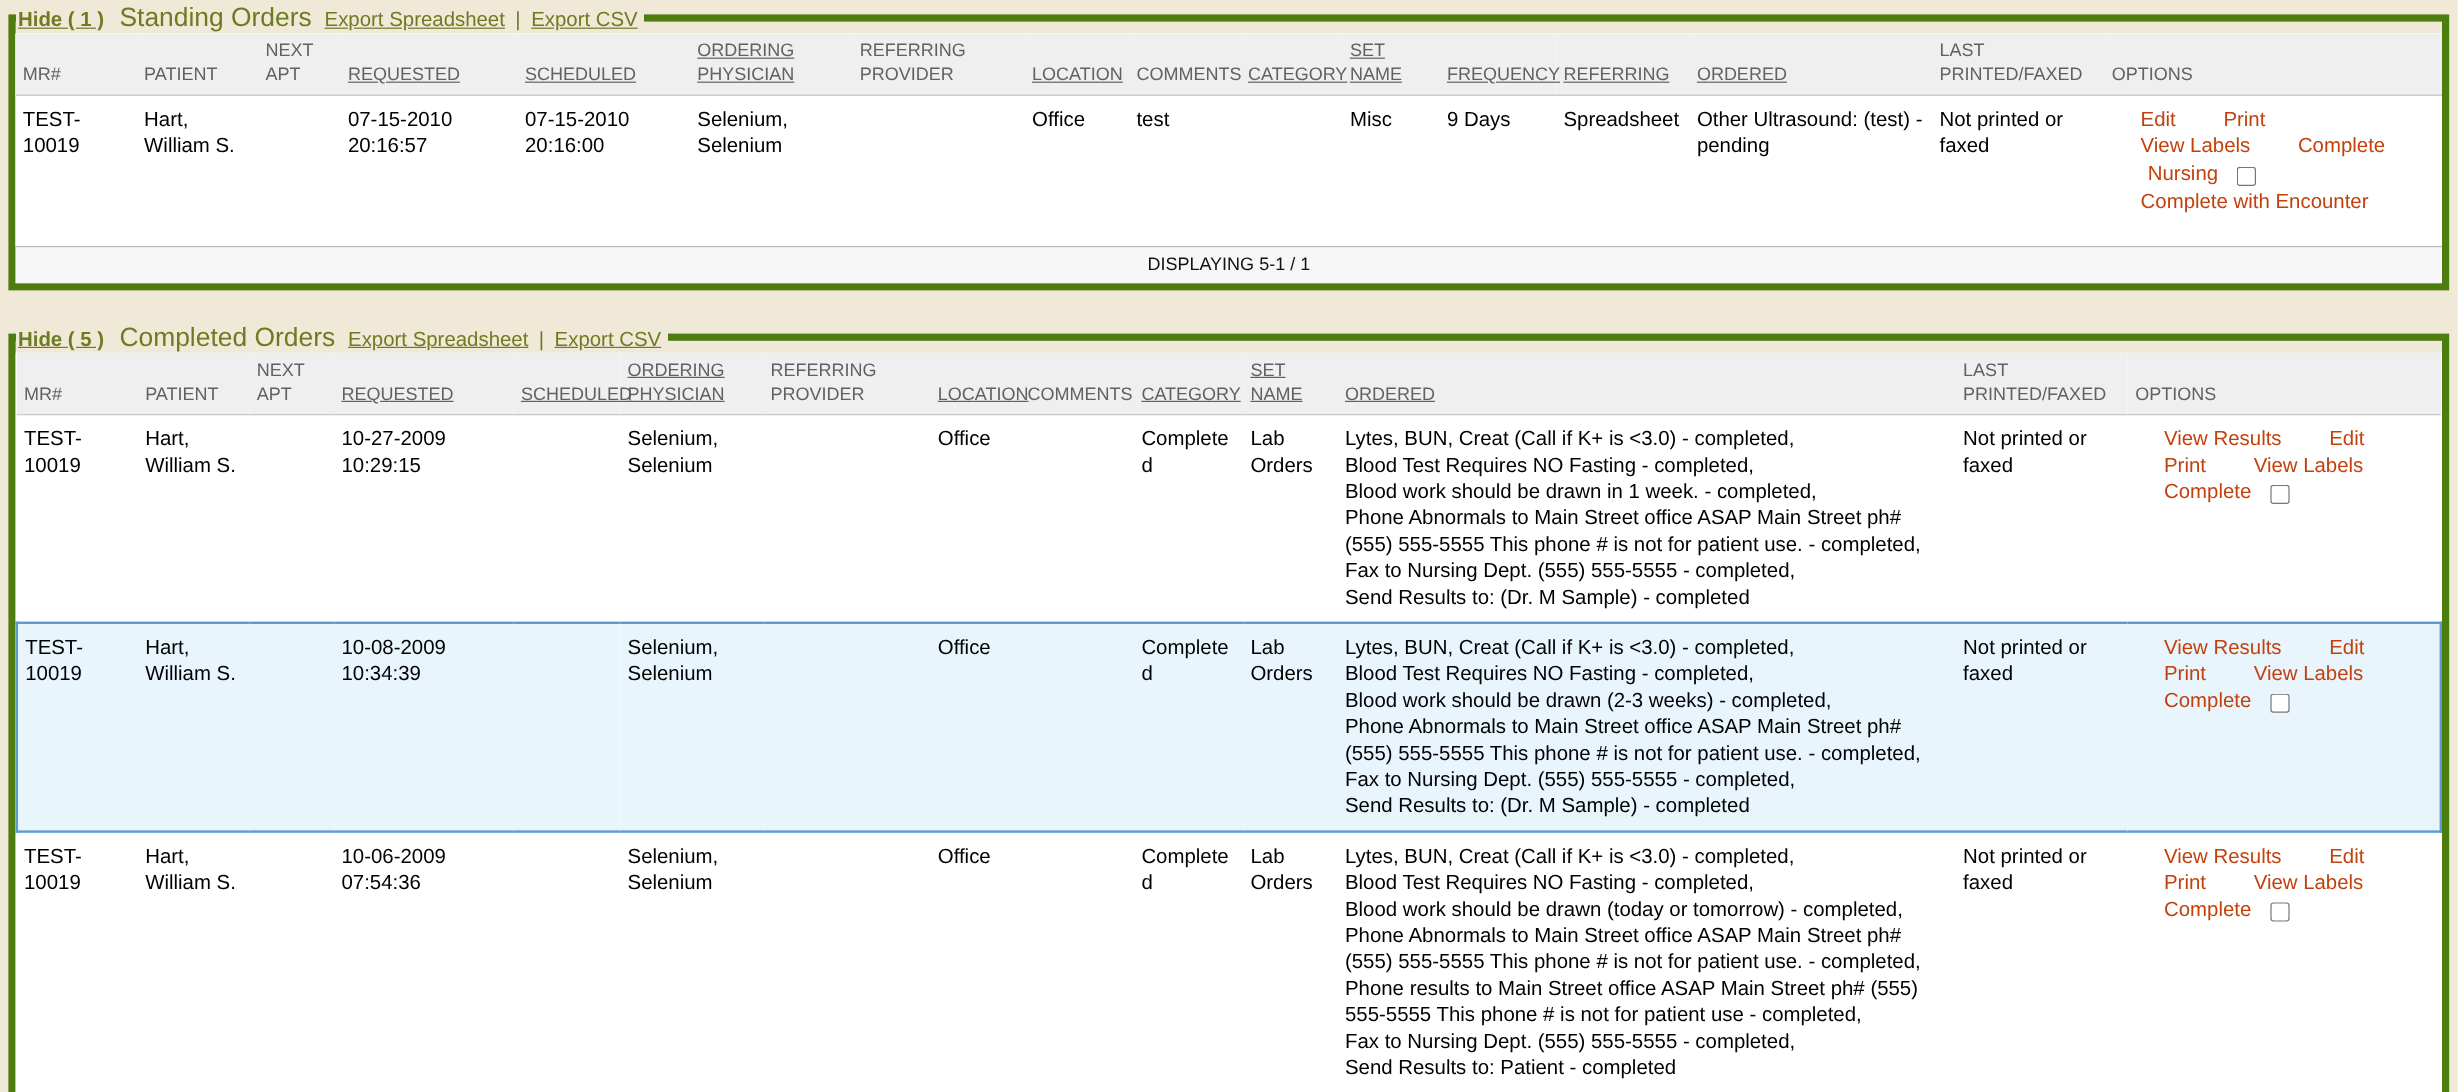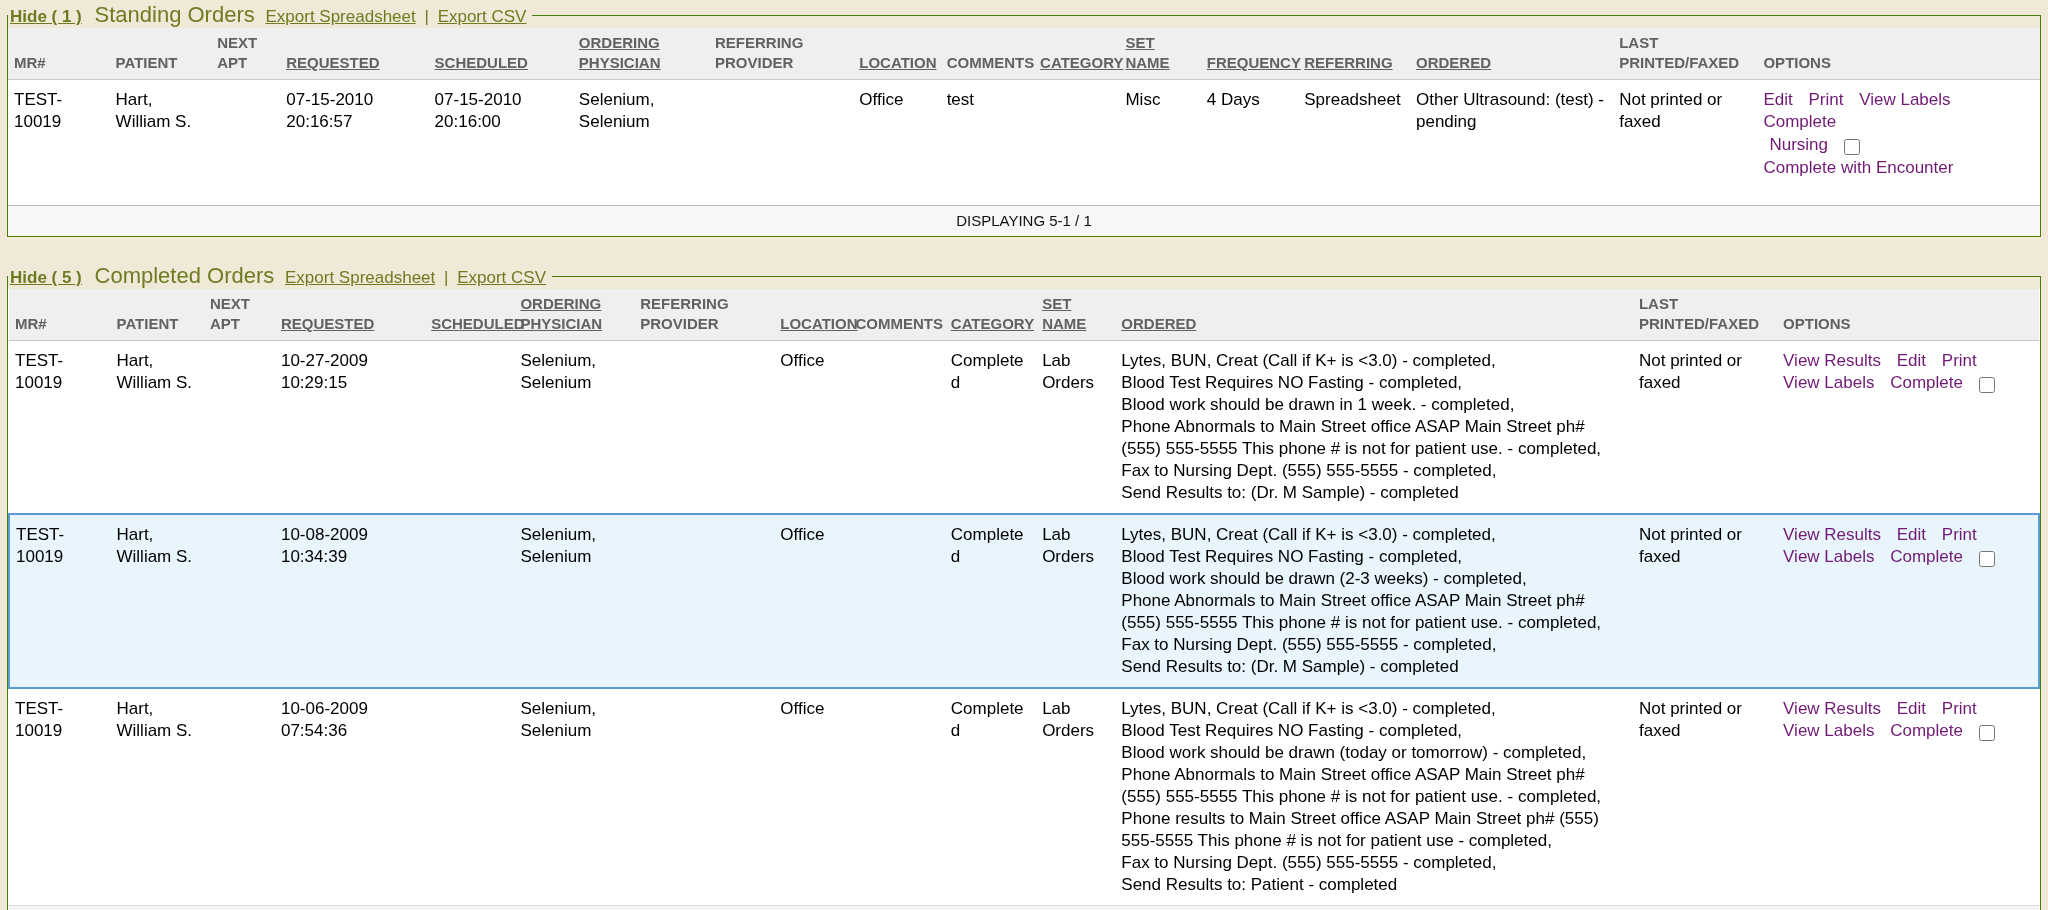--- a/index.html
+++ b/index.html
@@ -4,62 +4,62 @@
 <style>
   * { box-sizing: border-box; }
   html,body { margin:0; padding:0; }
   body {
     width:2048px; height:910px; overflow:hidden;
     background:#f0e9d8;
     font-family:"Liberation Sans", sans-serif;
     font-size:17px; color:#000;
   }
   fieldset.orders {
-    border:1px solid #4d7c0f;
+    border:6px solid #4d7c0f;
     margin:2px 7px 26px 7px;
     padding:0;
     background:transparent;
   }
   legend {
     margin-left:0; padding:0 6px 0 2px;
     white-space:nowrap;
   }
   legend a { color:#6d7b22; text-decoration:underline; cursor:pointer; }
   a.hide-link { font-weight:bold; font-size:17px; }
   span.section-title { color:#6d7b22; font-size:22px; padding:0 6px 0 8px; }
   a.export-link { font-size:17px; }
   span.pipe { color:#6d7b22; font-size:17px; padding:0 4px; }
 
   .tbl-wrap { background:#fff; }
   table { width:100%; border-collapse:collapse; table-layout:fixed; background:#fff; }
   thead th {
     background:#efefef;
     color:#616161;
-    font-weight:bold;
+    font-weight:normal;
     font-size:15px; line-height:20px;
     text-align:left; vertical-align:bottom;
     padding:5px 8px 6px 6px;
     border-bottom:1px solid #c9c9c9;
   }
   thead th.sortable { text-decoration:underline; cursor:pointer;margin-top:22px; }
   tbody td {
     vertical-align:top;
     padding:9px 8px 9px 6px;
     font-size:17px; line-height:22px;
     word-wrap:break-word;
   }
   tbody tr { border-bottom:1px solid #dadada; }
   tbody tr:last-child { border-bottom:none; }
   tr.stripe td { background:#f4f4f4; }
   tr.hl { border:2px solid #5b9bd1; }
   tr.hl td { background:#e9f5fd; }
   td.ml { white-space:pre-line; }
   td.options a {
-    color:#701a75; text-decoration:none; cursor:pointer;
-    white-space:nowrap; margin-right:11px;
+    color:#c2410c; text-decoration:none; cursor:pointer;
+    white-space:nowrap; margin-right:11px;margin-left:24px;
   }
   td.options .optline { margin-bottom:1px; }
   td.options .indent { padding-left:6px; }
   input[type="checkbox"] {
     width:16px; height:16px; margin:0 0 -2px 0; vertical-align:middle;
   }
   .spacer { height:16px; background:#fff; }
   .display-bar {
     background:#f7f7f7;
     border-top:1px solid #b9b9b9;
@@ -141,21 +141,21 @@
           <td class="ml">07-15-2010
 20:16:57</td>
           <td class="ml">07-15-2010
 20:16:00</td>
           <td>Selenium, Selenium</td>
           <td></td>
           <td>Office</td>
           <td>test</td>
           <td></td>
           <td>Misc</td>
-          <td>4 Days</td>
+          <td>9 Days</td>
           <td>Spreadsheet</td>
           <td>Other Ultrasound: (test) - pending</td>
           <td>Not printed or faxed</td>
           <td class="options">
             <div class="optline">
               <a>Edit</a>
               <a>Print</a>
               <a>View Labels</a>
               <a>Complete</a>
             </div>

